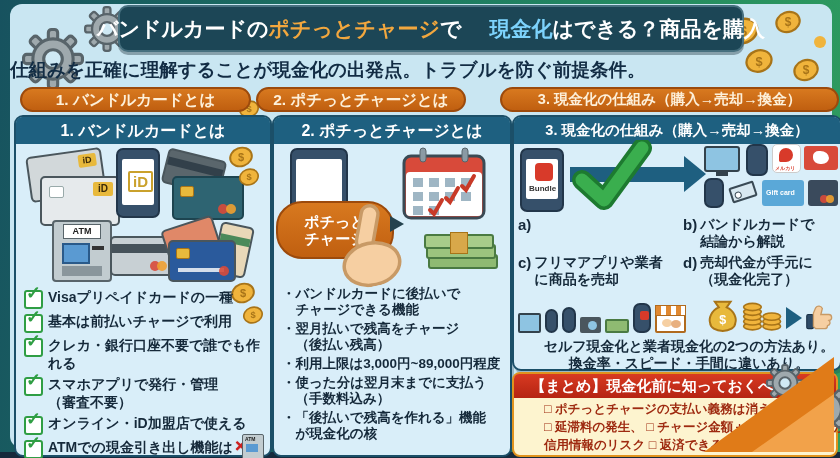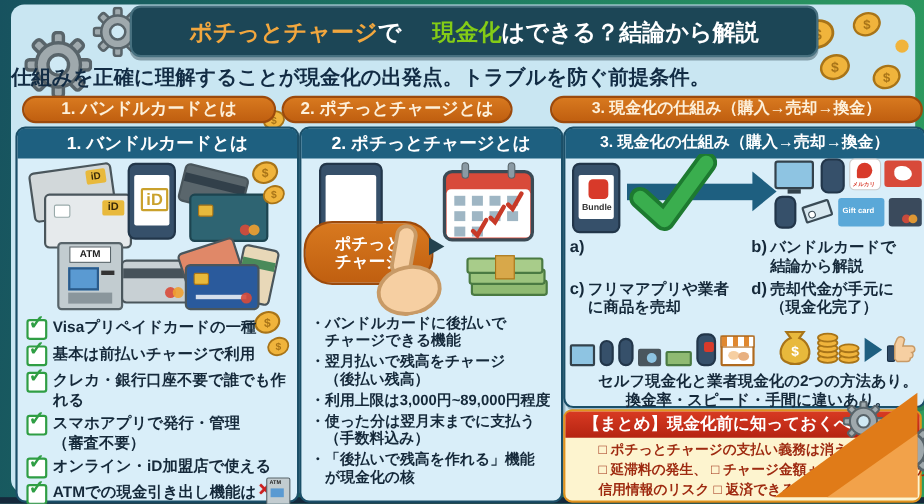--- a/index.html
+++ b/index.html
@@ -9,21 +9,21 @@
     background:linear-gradient(100deg,#17525f 0%,#1d7a62 45%,#2f9e5f 100%);
   }
   .abs{position:absolute;}
   #bottom-bar{left:0;right:0;bottom:0;height:6px;background:#16293b;}
   #panel{left:10px;top:4px;width:822px;height:444px;background:#c9e6f2;border-radius:12px;z-index:1;}
 
   
   .titlebar{left:108px;top:1px;width:622px;height:43px;background:#1c4656;border:2px solid #47707f;
     border-radius:10px;box-shadow:0 3px 0 rgba(10,30,40,.35);display:flex;align-items:center;justify-content:center;
     font-size:21px;font-weight:bold;color:#fff;white-space:nowrap;z-index:5;}
-  .t-orange{color:#f2a73e;} .t-gold{color:#84cc16;margin-left:28px;}
+  .t-orange{color:#f2a73e;} .t-gold{color:#7dd3fc;margin-left:28px;}
   .subtitle{left:0;top:53px;width:100%;text-align:left;font-size:18.5px;font-weight:bold;color:#122c44;z-index:4;}
 
   
   .tab{top:83px;height:21px;background:linear-gradient(#d8791f,#c05f10);border:2px solid #9c4a0c;border-radius:14px;
     color:#fdf0da;font-weight:bold;text-align:center;line-height:21px;font-size:15.5px;white-space:nowrap;z-index:4;}
   #tab1{left:10px;width:227px;} #tab2{left:246px;width:206px;} #tab3{left:490px;width:335px;font-size:14.5px;}
 
   
   .card{background:#d9eef9;border:2px solid #1b4f68;border-radius:9px;box-shadow:2px 3px 0 rgba(20,50,70,.25);z-index:3;}
   #card1{left:4px;top:111px;width:254px;height:338px;}
@@ -187,24 +187,25 @@
     </svg>
   <svg class="abs coin" style="left:782px;top:52px;width:28px;height:28px">
       <use href="#coinsym"></use>
     </svg>
   <div class="abs" style="left:804px;top:32px;width:12px;height:12px;border-radius:50%;background:#f0b43c;z-index:2"></div>
   <svg class="abs coin" style="left:228px;top:94px;width:22px;height:22px">
       <use href="#coinsym"></use>
     </svg>
 
   <div class="abs titlebar">
+    <span>バンドルカードの</span>
       <span class="t-orange">ポチっとチャージ</span>
       <span>で</span>
       <span class="t-gold">現金化</span>
-      <span>はできる？結論から解説</span>
+      <span>はできる？商品を購入</span>
   </div>
   <div class="abs subtitle">仕組みを正確に理解することが現金化の出発点。トラブルを防ぐ前提条件。</div>
 
   <div id="tab1" class="abs tab">1. バンドルカードとは</div>
   <div id="tab2" class="abs tab">2. ポチっとチャージとは</div>
   <div id="tab3" class="abs tab">3. 現金化の仕組み（購入→売却→換金）</div>
 
   <div id="card1" class="abs card">
     <div class="card-head">1. バンドルカードとは</div>
     <div class="card-body">

